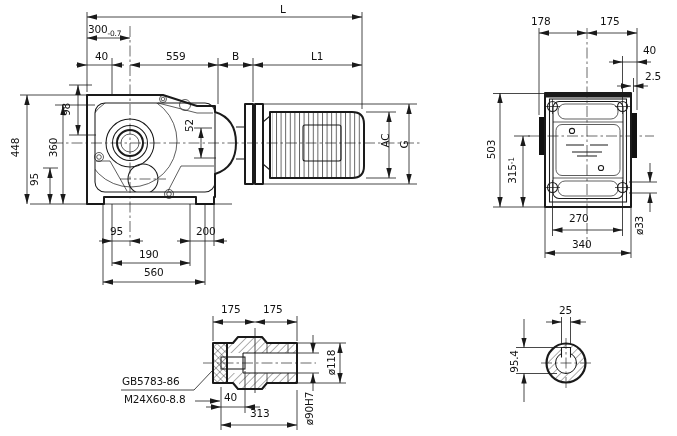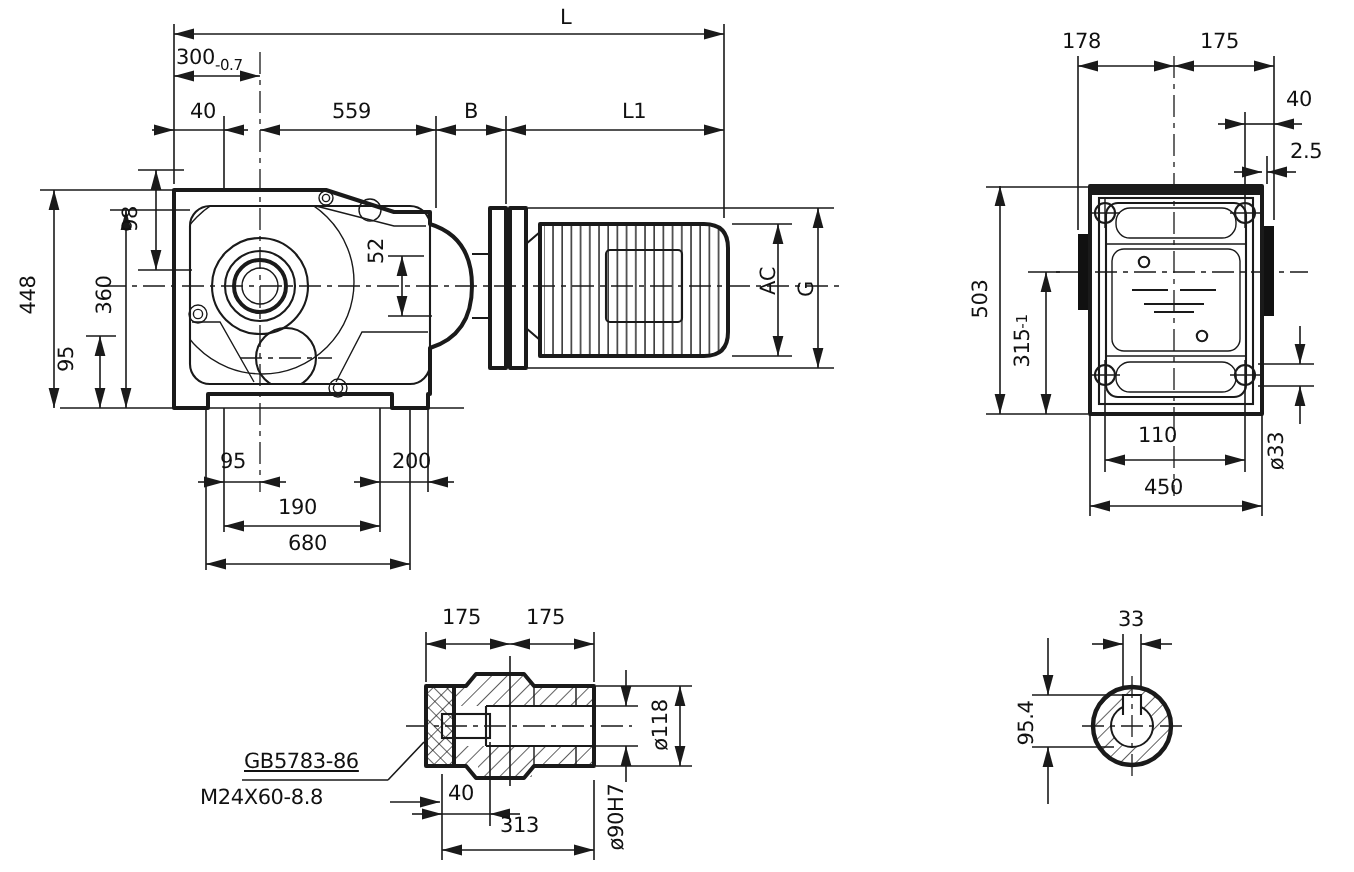--- a/index.html
+++ b/index.html
@@ -7,21 +7,21 @@
           font-family:"DejaVu Sans","Liberation Sans",sans-serif;}
   #canvas svg{position:absolute;left:0;top:0;}
   .s2{stroke:#1a1a1a;stroke-width:2;fill:none;stroke-linejoin:round}
   .s1{stroke:#1a1a1a;stroke-width:1.05;fill:none}
   .s07{stroke:#1a1a1a;stroke-width:0.7;fill:none}
   .sd{stroke:#1a1a1a;stroke-width:0.8;fill:none}
   .cl{stroke:#1a1a1a;stroke-width:0.65;fill:none;stroke-dasharray:11 3 2.5 3}
   .dim{position:absolute;font-size:10.5px;line-height:1.1;color:#111;white-space:nowrap;letter-spacing:-0.2px}
   .rot{width:44px;height:13px;display:flex;align-items:center;justify-content:center;transform:rotate(-90deg)}
   sub.tol{font-size:7.5px;letter-spacing:-0.2px}
-  .ul{text-decoration:underline}
+  .ul{}
 </style>
 </head>
 <body>
 
 <div id="canvas">
 
 <svg width="677" height="436" viewBox="0 0 677 436">
   <defs>
     <marker id="mE" markerWidth="11" markerHeight="8" refX="10" refY="3.5" orient="auto" markerUnits="userSpaceOnUse">
       <path d="M0,0.8 L10,3.5 L0,6.2 Z" fill="#1a1a1a"></path>
@@ -235,42 +235,42 @@
 <span class="dim" style="left:232px;top:51px">B</span>
 <span class="dim" style="left:311px;top:51px">L1</span>
 <span class="dim rot" style="left:44px;top:103px">98</span>
 <span class="dim rot" style="left:-7px;top:141px">448</span>
 <span class="dim rot" style="left:31px;top:141px">360</span>
 <span class="dim rot" style="left:12px;top:173px">95</span>
 <span class="dim rot" style="left:167px;top:119px">52</span>
 <span class="dim" style="left:110px;top:226px">95</span>
 <span class="dim" style="left:196px;top:226px">200</span>
 <span class="dim" style="left:139px;top:249px">190</span>
-<span class="dim" style="left:144px;top:267px">680</span>
+<span class="dim" style="left:144px;top:267px">560</span>
 <span class="dim rot" style="left:363px;top:134px">AC</span>
 <span class="dim rot" style="left:382px;top:138px">G</span>
 
 <span class="dim" style="left:531px;top:16px">178</span>
 <span class="dim" style="left:600px;top:16px">175</span>
 <span class="dim" style="left:643px;top:45px">40</span>
 <span class="dim" style="left:645px;top:71px">2.5</span>
 <span class="dim rot" style="left:469px;top:143px">503</span>
 <span class="dim rot" style="left:490px;top:164px">
       <span>315</span>
       <sub class="tol">-1</sub>
     </span>
-<span class="dim" style="left:569px;top:213px">110</span>
-<span class="dim" style="left:572px;top:239px">450</span>
+<span class="dim" style="left:569px;top:213px">270</span>
+<span class="dim" style="left:572px;top:239px">340</span>
 <span class="dim rot" style="left:617px;top:219px">ø33</span>
 
 <span class="dim" style="left:221px;top:304px">175</span>
 <span class="dim" style="left:263px;top:304px">175</span>
 <span class="dim rot" style="left:309px;top:356px">ø118</span>
 <span class="dim rot" style="left:287px;top:402px">ø90H7</span>
 <span class="dim" style="left:224px;top:392px">40</span>
 <span class="dim" style="left:250px;top:408px">313</span>
 <span class="dim ul" style="left:122px;top:376px">GB5783-86</span>
-<span class="dim" style="left:100px;top:394px">M24X60-8.8</span>
-
-<span class="dim" style="left:559px;top:305px">33</span>
+<span class="dim" style="left:124px;top:394px">M24X60-8.8</span>
+
+<span class="dim" style="left:559px;top:305px">25</span>
 <span class="dim rot" style="left:492px;top:355px">95.4</span>
 
 </div>
 
 </body></html>

